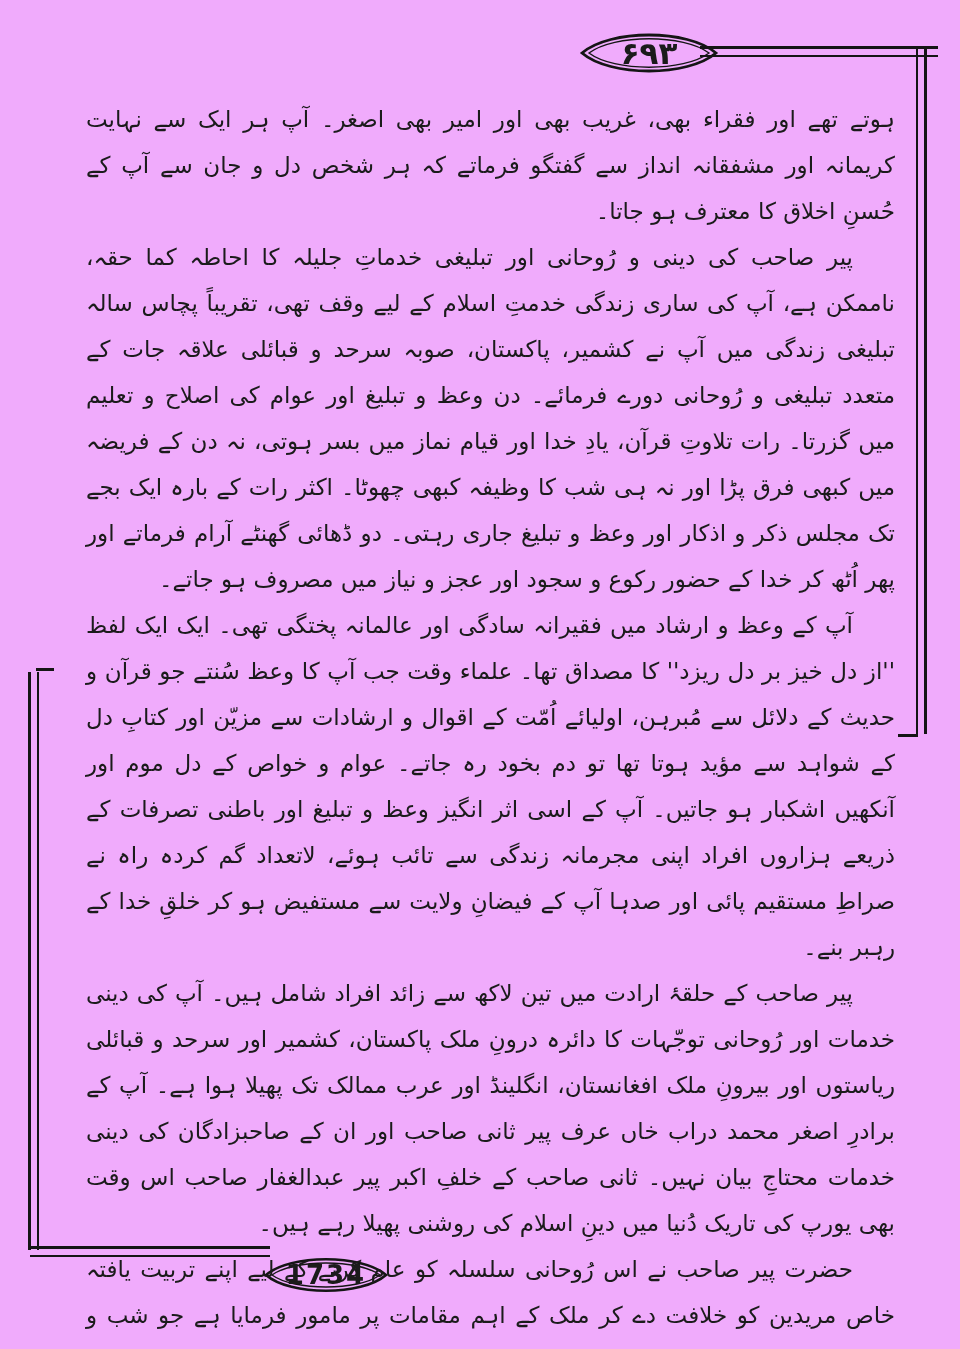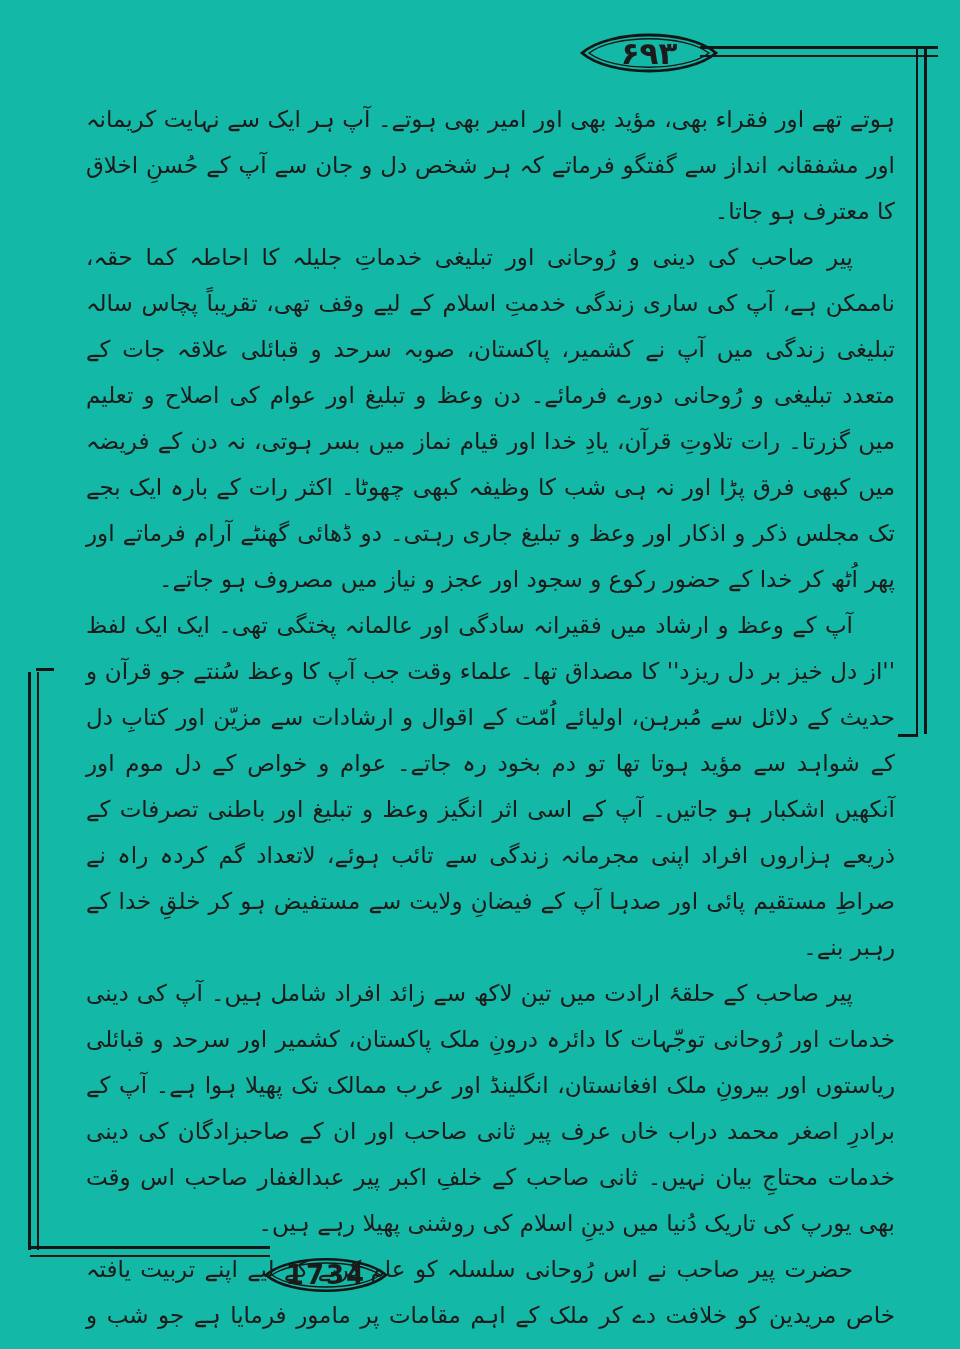--- a/index.html
+++ b/index.html
@@ -4,21 +4,21 @@
 <style>
   html, body {
     margin: 0;
     padding: 0;
     background: #ffffff;
   }
   .page {
     position: relative;
     width: 960px;
     height: 1349px;
-    background: #14b8a6;
+    background: #f0abfc;
     overflow: hidden;
     font-family: "DejaVu Sans", sans-serif;
     color: #1b1b1b;
   }
 
   
   .frame-el { position: absolute; pointer-events: none; }
   .dline-h { height: 6px; border-top: 3px solid #151515; border-bottom: 2px solid #151515; }
   .dline-v { width: 6px;  border-right: 3px solid #151515; border-left: 2px solid #151515; }
   .dline-v-left { width: 6px; border-left: 3px solid #151515; border-right: 2px solid #151515; }
@@ -86,21 +86,21 @@
 
   <div class="cartouche cartouche-bottom">
     <svg width="128" height="46" viewBox="0 0 128 46">
       <path d="M4,23 C 28,2 100,2 124,23 C 100,44 28,44 4,23 Z" fill="none" stroke="#151515" stroke-width="2.6"></path>
       <path d="M10,23 C 32,7 96,7 118,23 C 96,39 32,39 10,23 Z" fill="none" stroke="#151515" stroke-width="1.3"></path>
     </svg>
     <div class="num">1734</div>
   </div>
 
   <div class="text-block">
-    <p>ہوتے تھے اور فقراء بھی، مؤید بھی اور امیر بھی ہوتے۔ آپ ہر ایک سے نہایت کریمانہ اور مشفقانہ انداز سے گفتگو فرماتے کہ ہر شخص دل و جان سے آپ کے حُسنِ اخلاق کا معترف ہو جاتا۔</p>
+    <p>ہوتے تھے اور فقراء بھی، غریب بھی اور امیر بھی اصغر۔ آپ ہر ایک سے نہایت کریمانہ اور مشفقانہ انداز سے گفتگو فرماتے کہ ہر شخص دل و جان سے آپ کے حُسنِ اخلاق کا معترف ہو جاتا۔</p>
     <p class="indent">پیر صاحب کی دینی و رُوحانی اور تبلیغی خدماتِ جلیلہ کا احاطہ کما حقہ، ناممکن ہے، آپ کی ساری زندگی خدمتِ اسلام کے لیے وقف تھی، تقریباً پچاس سالہ تبلیغی زندگی میں آپ نے کشمیر، پاکستان، صوبہ سرحد و قبائلی علاقہ جات کے متعدد تبلیغی و رُوحانی دورے فرمائے۔ دن وعظ و تبلیغ اور عوام کی اصلاح و تعلیم میں گزرتا۔ رات تلاوتِ قرآن، یادِ خدا اور قیام نماز میں بسر ہوتی، نہ دن کے فریضہ میں کبھی فرق پڑا اور نہ ہی شب کا وظیفہ کبھی چھوٹا۔ اکثر رات کے بارہ ایک بجے تک مجلس ذکر و اذکار اور وعظ و تبلیغ جاری رہتی۔ دو ڈھائی گھنٹے آرام فرماتے اور پھر اُٹھ کر خدا کے حضور رکوع و سجود اور عجز و نیاز میں مصروف ہو جاتے۔</p>
     <p class="indent">آپ کے وعظ و ارشاد میں فقیرانہ سادگی اور عالمانہ پختگی تھی۔ ایک ایک لفظ ''از دل خیز بر دل ریزد'' کا مصداق تھا۔ علماء وقت جب آپ کا وعظ سُنتے جو قرآن و حدیث کے دلائل سے مُبرہن، اولیائے اُمّت کے اقوال و ارشادات سے مزیّن اور کتابِ دل کے شواہد سے مؤید ہوتا تھا تو دم بخود رہ جاتے۔ عوام و خواص کے دل موم اور آنکھیں اشکبار ہو جاتیں۔ آپ کے اسی اثر انگیز وعظ و تبلیغ اور باطنی تصرفات کے ذریعے ہزاروں افراد اپنی مجرمانہ زندگی سے تائب ہوئے، لاتعداد گم کردہ راہ نے صراطِ مستقیم پائی اور صدہا آپ کے فیضانِ ولایت سے مستفیض ہو کر خلقِ خدا کے رہبر بنے۔</p>
     <p class="indent">پیر صاحب کے حلقۂ ارادت میں تین لاکھ سے زائد افراد شامل ہیں۔ آپ کی دینی خدمات اور رُوحانی توجّہات کا دائرہ درونِ ملک پاکستان، کشمیر اور سرحد و قبائلی ریاستوں اور بیرونِ ملک افغانستان، انگلینڈ اور عرب ممالک تک پھیلا ہوا ہے۔ آپ کے برادرِ اصغر محمد دراب خاں عرف پیر ثانی صاحب اور ان کے صاحبزادگان کی دینی خدمات محتاجِ بیان نہیں۔ ثانی صاحب کے خلفِ اکبر پیر عبدالغفار صاحب اس وقت بھی یورپ کی تاریک دُنیا میں دینِ اسلام کی روشنی پھیلا رہے ہیں۔</p>
     <p class="indent">حضرت پیر صاحب نے اس رُوحانی سلسلہ کو عام کرنے کے لیے اپنے تربیت یافتہ خاص مریدین کو خلافت دے کر ملک کے اہم مقامات پر مامور فرمایا ہے جو شب و روز خدمتِ دین میں مصروفِ عمل ہیں۔</p>
 
   </div>
 
 </div>
 
 </body></html>

